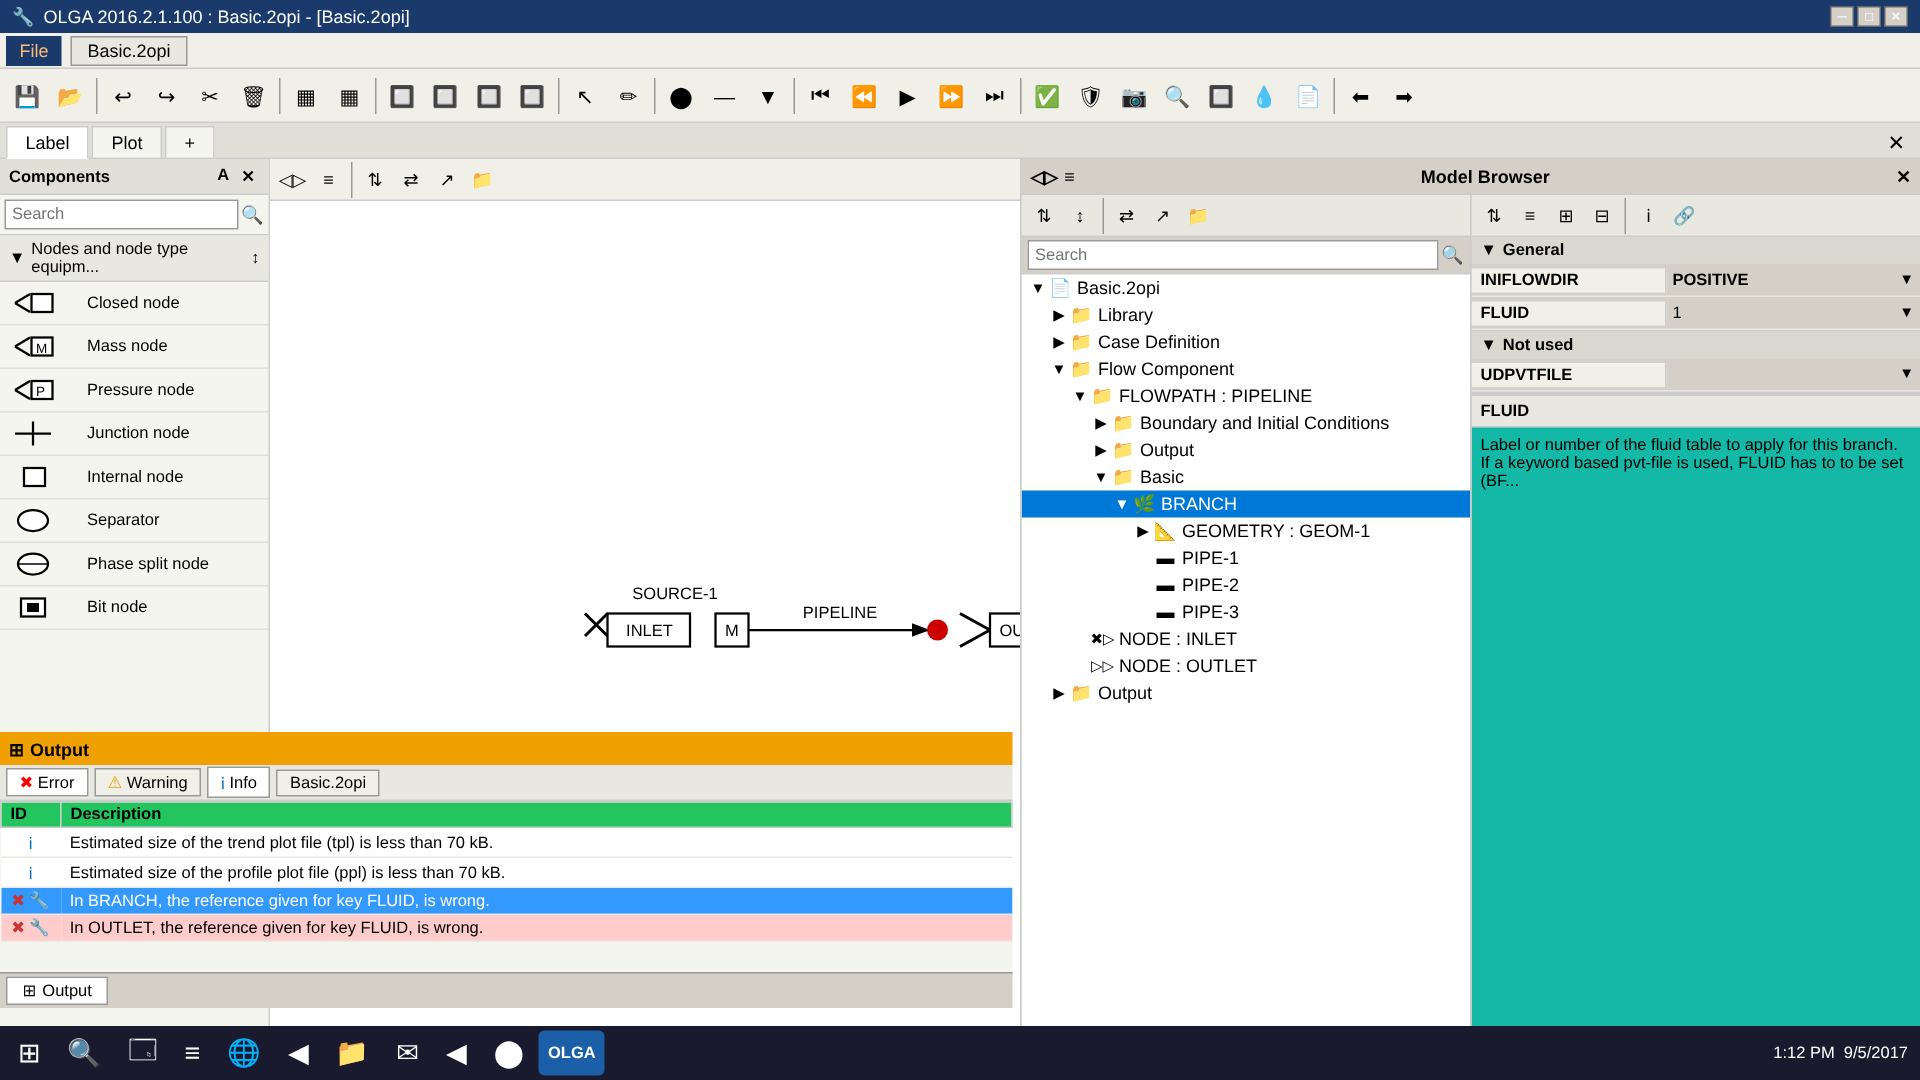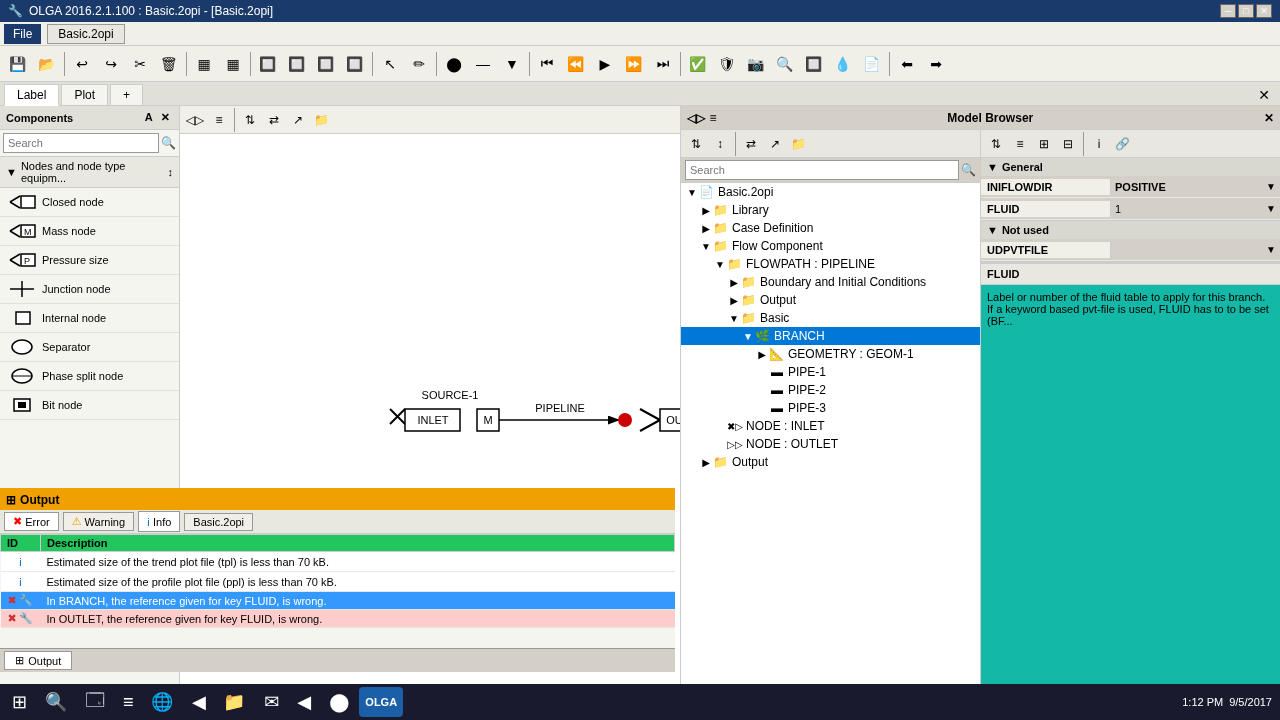--- a/index.html
+++ b/index.html
@@ -7,21 +7,21 @@
 
     
     .title-bar { height: 22px; background: #1a3a6b; display: flex; align-items: center; justify-content: space-between; padding: 0 8px; color: white; font-size: 12px; }
     .title-bar-left { display: flex; align-items: center; gap: 6px; }
     .title-bar-controls { display: flex; gap: 2px; }
     .title-btn { width: 16px; height: 14px; background: #d4d0c8; border: 1px solid #666; font-size: 9px; display: flex; align-items: center; justify-content: center; cursor: pointer; }
 
     
     .menu-bar { height: 24px; background: #f0efe8; display: flex; align-items: center; padding: 0 4px; gap: 2px; border-bottom: 1px solid #ccc; }
     .menu-item { padding: 2px 8px; font-size: 12px; cursor: pointer; border: 1px solid transparent; }
-    .menu-item.active { background: #1a3a6b; color: #ffffff; }
+    .menu-item.active { background: #1a3a6b; color: #fdba74; }
     .tab-item { padding: 2px 10px; font-size: 12px; cursor: pointer; border: 1px solid #999; background: #e8e8e0; margin-left: 4px; }
 
     
     .toolbar { height: 36px; background: #f0efe8; display: flex; align-items: center; padding: 0 4px; gap: 1px; border-bottom: 1px solid #ccc; }
     .tb-btn { width: 28px; height: 28px; display: flex; align-items: center; justify-content: center; border: 1px solid transparent; cursor: pointer; font-size: 14px; background: transparent; }
     .tb-sep { width: 1px; height: 24px; background: #999; margin: 0 2px; }
 
     
     .tab-strip { height: 24px; background: #e0dfd8; display: flex; align-items: flex-end; padding: 0 4px; border-bottom: 1px solid #ccc; }
     .tab { padding: 3px 12px; font-size: 12px; cursor: pointer; border: 1px solid #ccc; border-bottom: none; background: #f5f5f0; margin-right: 2px; }
@@ -31,21 +31,21 @@
     .main-area { display: flex; height: calc(720px - 22px - 24px - 36px - 24px); }
 
     
     .components-panel { width: 180px; background: #f5f5f0; border-right: 1px solid #ccc; display: flex; flex-direction: column; }
     .panel-header { height: 24px; background: #e0dfd8; display: flex; align-items: center; justify-content: space-between; padding: 0 6px; border-bottom: 1px solid #ccc; font-weight: bold; font-size: 11px; }
     .panel-header-icons { display: flex; gap: 2px; }
     .panel-icon { font-size: 11px; cursor: pointer; padding: 1px 3px; }
     .search-bar { padding: 3px; border-bottom: 1px solid #ccc; display: flex; align-items: center; }
     .search-input { width: 100%; height: 20px; border: 1px solid #999; font-size: 11px; padding: 0 4px; }
     .component-category { padding: 3px 6px; background: #e8e8e0; border-bottom: 1px solid #ccc; font-size: 11px; display: flex; align-items: center; gap: 4px; }
-    .component-item { padding: 4px 8px; border-bottom: 1px solid #e0e0d8; font-size: 11px; cursor: pointer; display: flex; align-items: center; gap: 6px; }
+    .component-item { padding: 4px 8px; border-bottom: 1px solid #e0e0d8; font-size: 11px; cursor: pointer; display: flex; align-items: center; gap: 22px; }
     .comp-icon { width: 28px; height: 20px; display: flex; align-items: center; justify-content: center; }
     .panel-scroll { overflow-y: auto; flex: 1; }
 
     
     .canvas-area { flex: 1; background: white; position: relative; overflow: hidden; }
     .canvas-toolbar { height: 28px; background: #f0efe8; border-bottom: 1px solid #ccc; display: flex; align-items: center; padding: 0 4px; gap: 2px; }
 
     
     .right-panel { width: 600px; display: flex; flex-direction: column; border-left: 1px solid #ccc; }
     .mb-header { height: 24px; background: #d4d0c8; display: flex; align-items: center; justify-content: space-between; padding: 0 6px; border-bottom: 1px solid #ccc; font-weight: bold; }
@@ -203,21 +203,21 @@
       </div>
       <div class="component-item">
         <div class="comp-icon">
           <svg width="28" height="20">
               <line x1="2" y1="10" x2="12" y2="4" stroke="black" stroke-width="1.5"></line>
               <line x1="2" y1="10" x2="12" y2="16" stroke="black" stroke-width="1.5"></line>
               <rect x="13" y="4" width="14" height="12" fill="white" stroke="black" stroke-width="1.5"></rect>
               <text x="16" y="14" font-size="9" font-family="Arial">P</text>
             </svg>
         </div>
-        <span>Pressure size</span>
+        <span>Pressure node</span>
       </div>
       <div class="component-item">
         <div class="comp-icon">
           <svg width="28" height="20">
               <line x1="14" y1="2" x2="14" y2="18" stroke="black" stroke-width="1.5"></line>
               <line x1="2" y1="10" x2="26" y2="10" stroke="black" stroke-width="1.5"></line>
             </svg>
         </div>
         <span>Junction node</span>
       </div>

